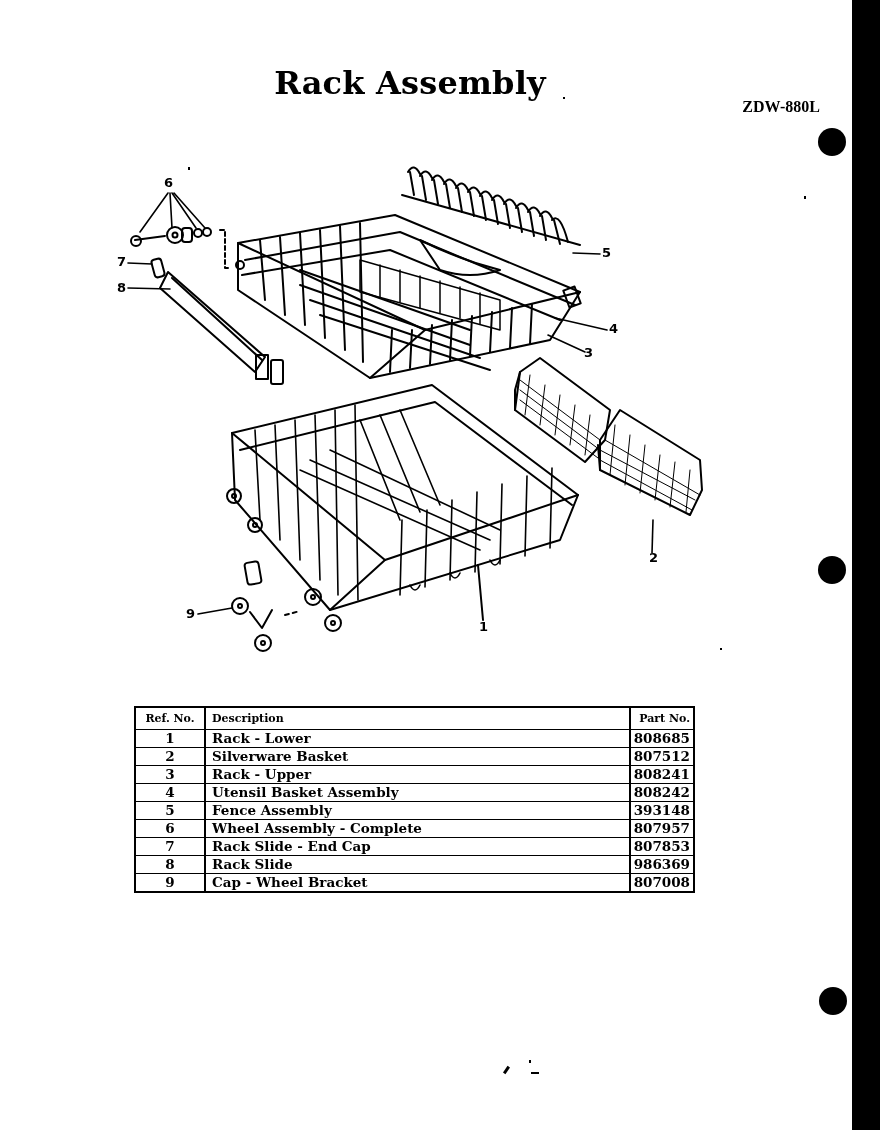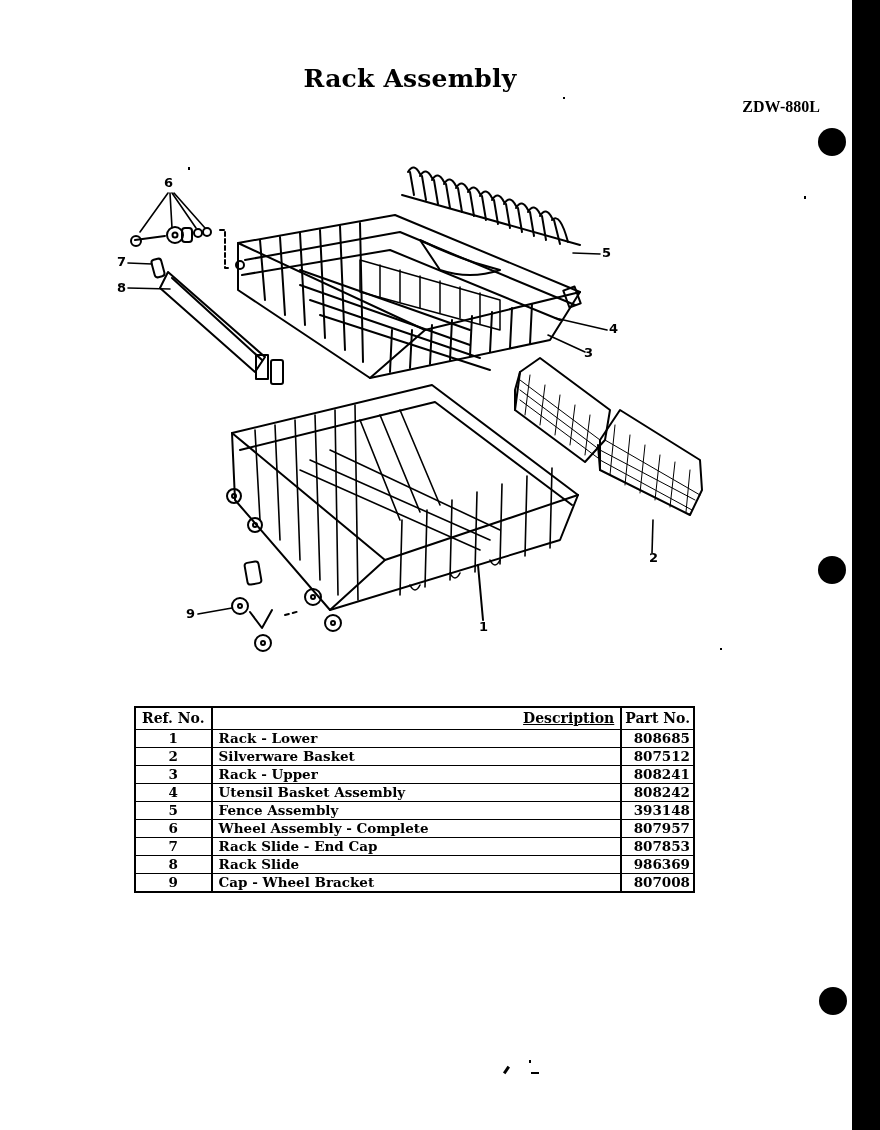--- a/index.html
+++ b/index.html
@@ -1,31 +1,31 @@
 <!DOCTYPE html>
 <html><head>
 <meta charset="utf-8">
 <style>
   html, body { margin:0; padding:0; }
   body { width:880px; height:1130px; background:#ffffff; position:relative; overflow:hidden;
          font-family:"DejaVu Serif", serif; color:#000; }
   .edge-bar { position:absolute; top:0; right:0; width:28px; height:1130px; background:#000; }
   .punch { position:absolute; width:28px; height:28px; border-radius:50%; background:#000; }
   .title { position:absolute; left:0; width:820px; top:64px; text-align:center;
-           font-family:"DejaVu Serif", serif; font-weight:bold; font-size:25px; letter-spacing:0.2px; }
+           font-family:"DejaVu Serif", serif; font-weight:bold; font-size:32px; letter-spacing:0.2px; }
   .model { position:absolute; left:0; width:820px; top:98px; text-align:right;
            font-family:Liberation Serif, serif; font-weight:bold; font-size:16px; }
   .diagram { position:absolute; left:100px; top:150px; width:640px; height:520px; }
   .callout { position:absolute; font-family:"DejaVu Sans", sans-serif; font-weight:bold; font-size:13px; line-height:1; }
   table.parts { position:absolute; left:134px; top:706px; width:561px; border-collapse:collapse;
                 border:2px solid #000; font-family:"DejaVu Serif", serif; font-weight:bold; font-size:13.5px; }
   table.parts th, table.parts td { border:1px solid #000; padding:0 6px; height:17px; line-height:17px; white-space:nowrap; }
-  table.parts th { font-size:14px; height:21px; line-height:21px; }
+  table.parts th { font-size:11px; height:21px; line-height:21px; }
   table.parts th.ref, table.parts td.ref { width:56px; text-align:center; border-right:2px solid #000; }
-  table.parts th.desc { text-align:right;text-decoration:underline; }
+  table.parts th.desc { text-align:left; }
   table.parts td.desc { text-align:left; }
   table.parts th.part, table.parts td.part { width:54px; text-align:right; border-left:2px solid #000; padding:0 3px; }
   .speck { position:absolute; background:#000; }
 </style>
 </head>
 <body>
 
 <div class="edge-bar"></div>
 <div class="punch" style="left:818px;top:128px;"></div>
 <div class="punch" style="left:818px;top:556px;"></div>

